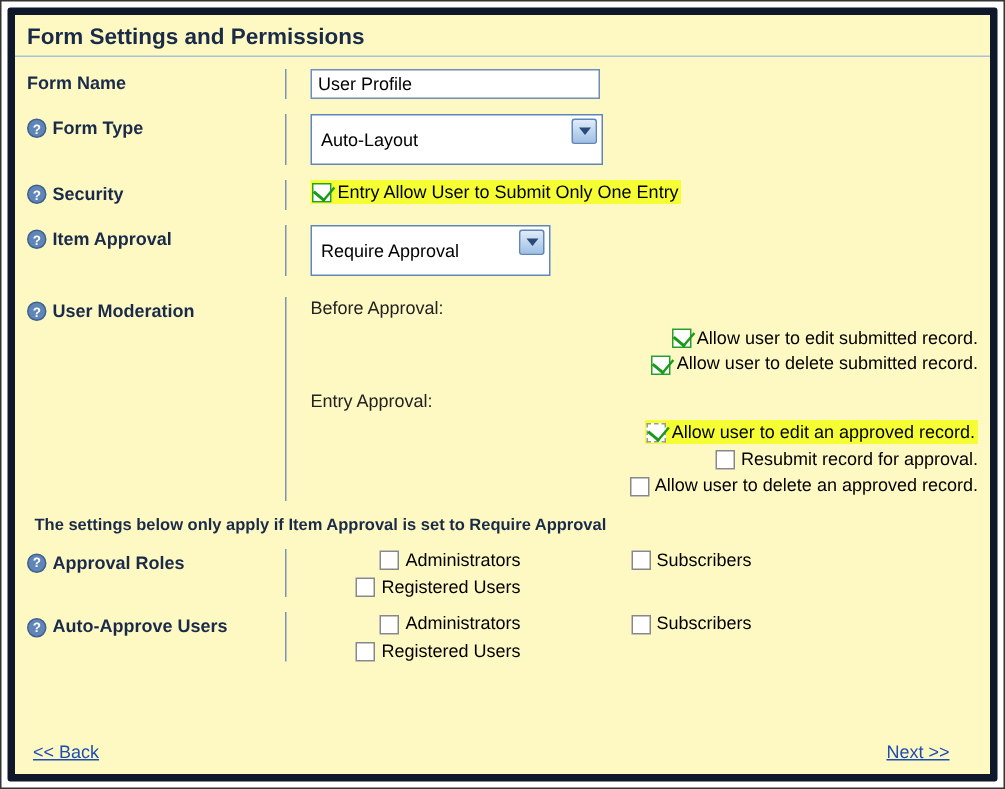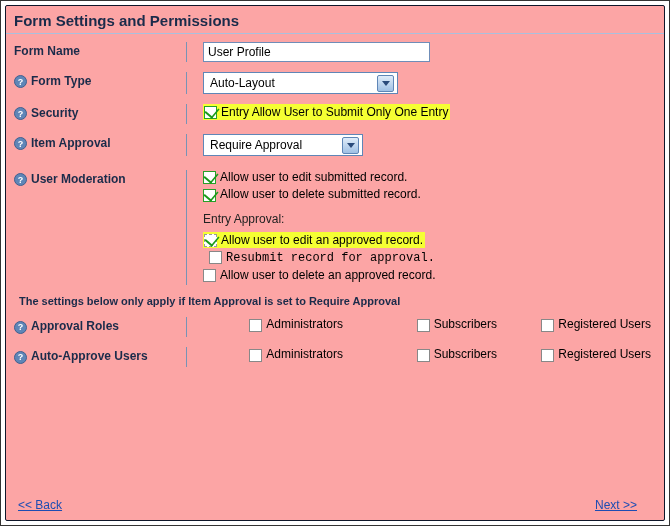--- a/index.html
+++ b/index.html
@@ -13,22 +13,22 @@
     height: 526px;
     overflow: hidden;
   }
   .outer {
     border: 1.5px solid #333;
     width: 670px;
     height: 526px;
     position: relative;
   }
   .panel {
-    background: #fca5a5;
-    border: 1px solid #0f172a;
+    background: #fef9c3;
+    border: 5px solid #0f172a;
     margin: 4px;
     border-radius: 2px;
     position: relative;
     height: 516px;
   }
   .panel-header {
     font-size: 15px;
     font-weight: bold;
     color: #1a2b4a;
     padding: 6px 8px 4px 8px;
@@ -66,30 +66,30 @@
     border: 1px solid #3f6090;
     cursor: help;
   }
   .val-col {
     border-left: 1px solid #7893b5;
     padding-left: 16px;
     flex: 1;
     min-height: 20px;
   }
   .txt-input {
-    width: 227px;
+    width: 193px;
     height: 20px;
     border: 1px solid #6f8db8;
     padding: 1px 4px;
     font-size: 12px;
     font-family: inherit;
     background: #fff;
   }
   .sel {
-    height: 22px;
+    height: 34px;
     border: 1px solid #5f86b7;
     background: #fff;
     font-size: 12px;
     font-family: inherit;
     padding: 1px 18px 1px 6px;
     appearance: none;
     position: relative;
   }
   .sel-wrap {
     position: relative;
@@ -144,21 +144,21 @@
     border-right: 2px solid #1a9a1a;
     border-bottom: 2px solid #1a9a1a;
     transform: rotate(40deg) scaleX(0.8);
   }
   .cb.dotted { border-style: dashed; border-color: #999; }
   .hl {
     background: #f5ff33;
     padding: 1px 2px 1px 1px;
     display: inline-block;
   }
-  .indent1 { margin-left: 6px; font-family: Liberation Mono, monospace; }
+  .indent1 { margin-left: 6px; }
   .subhead { margin: 6px 0 6px 0; color: #222; }
   .note-row {
     font-weight: bold;
     color: #1a2b4a;
     margin: 8px 0 10px 5px;
     font-size: 11px;
   }
   .roles-grid {
     display: flex;
     flex-wrap: wrap;
@@ -172,21 +172,21 @@
     right: 27px;
     display: flex;
     justify-content: space-between;
     font-size: 12px;
   }
   .footer a {
     color: #1d4db3;
     text-decoration: underline;
     cursor: pointer;
   }
-  .cb-line { margin-bottom: 3px; }
+  .cb-line { margin-bottom: 3px; text-align: right; }
 </style>
 </head>
 <body>
 
 <div class="outer">
   <div class="panel">
     <div class="panel-header">Form Settings and Permissions</div>
     <div class="panel-body">
 
       <div class="row">
@@ -231,20 +231,21 @@
             </select>
           </span>
         </div>
       </div>
 
       <div class="row" style="margin-top:14px;">
         <div class="label-col bold">
           <span class="help">?</span><span>User Moderation</span>
         </div>
         <div class="val-col">
+          <div class="subhead" style="margin-top:0;">Before Approval:</div>
           <div class="cb-line"><span class="cb checked"></span><span>Allow user to edit submitted record.</span></div>
           <div class="cb-line"><span class="cb checked"></span><span>Allow user to delete submitted record.</span></div>
 
           <div class="subhead" style="margin-top:10px;">Entry Approval:</div>
           <div class="cb-line">
             <span class="hl">
               <span class="cb checked dotted"></span><span>Allow user to edit an approved record.</span>
             </span>
           </div>
           <div class="cb-line indent1"><span class="cb gray"></span><span>Resubmit record for approval.</span></div>

